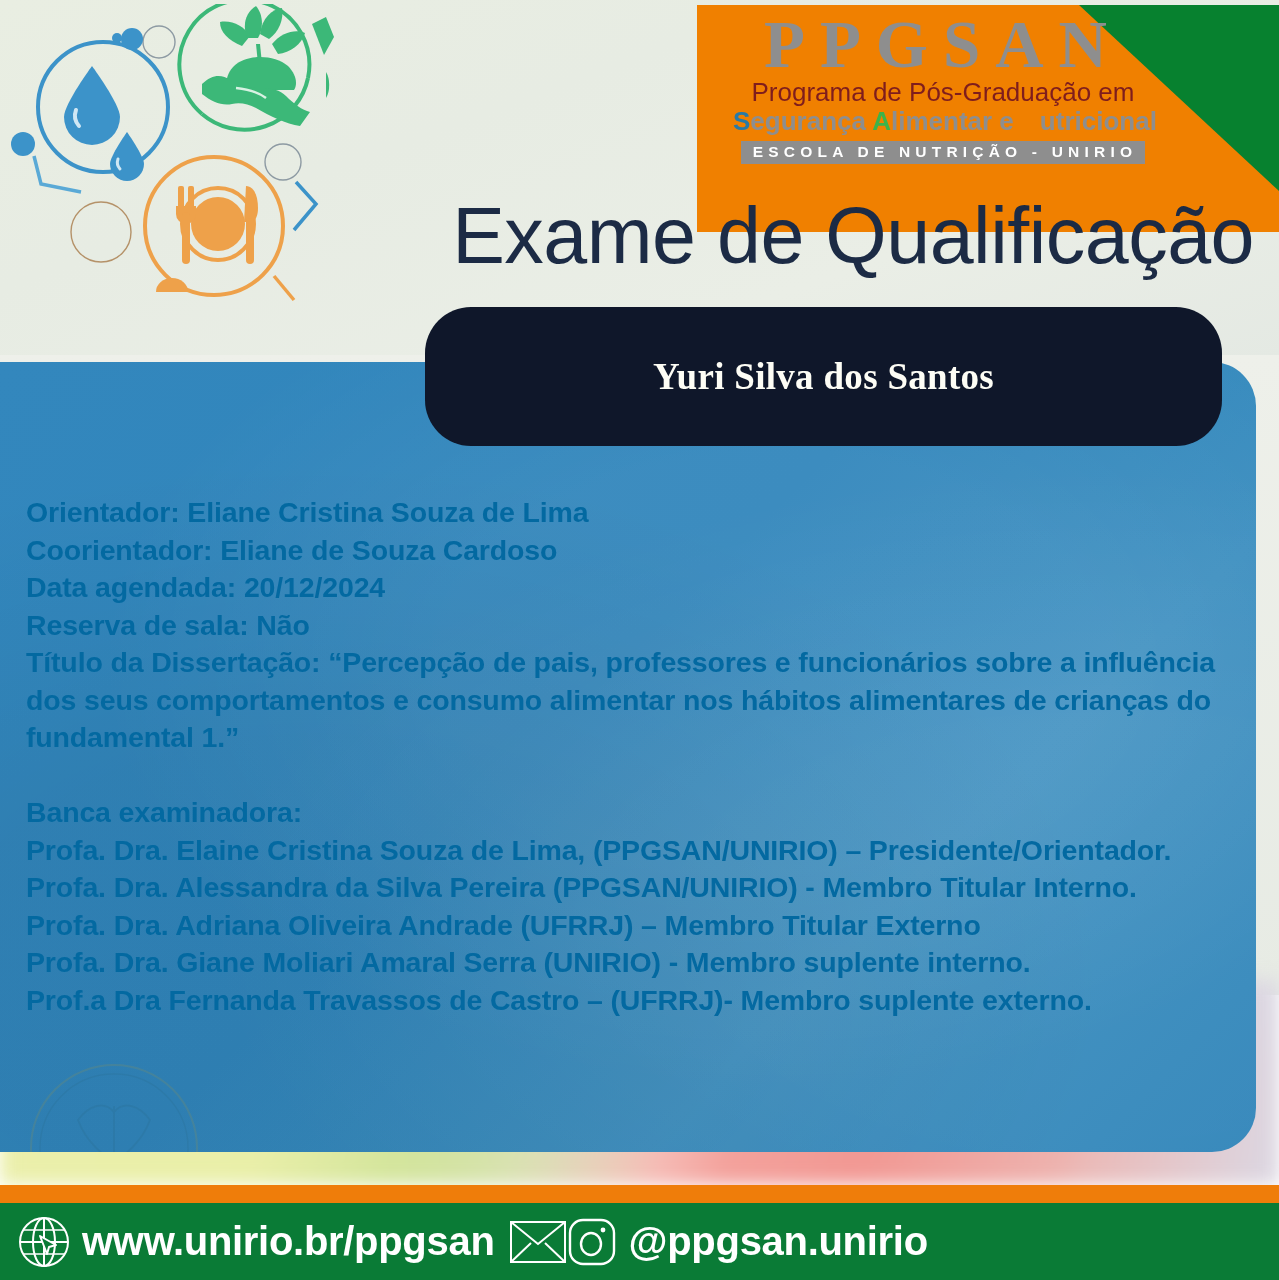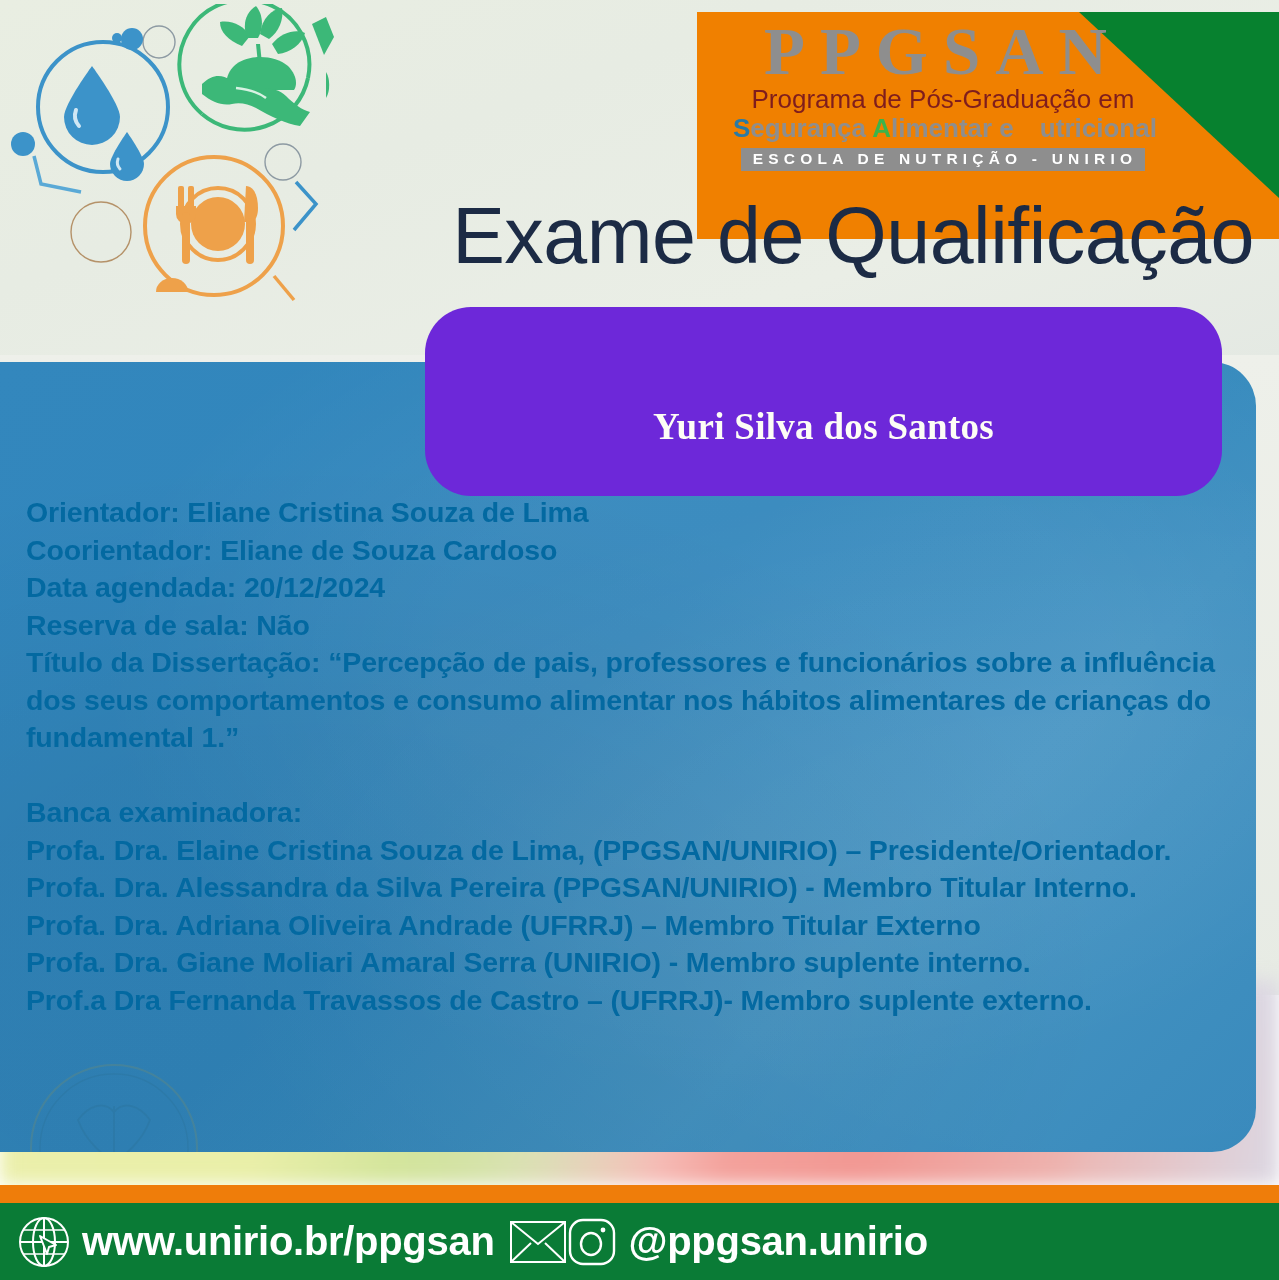--- a/index.html
+++ b/index.html
@@ -53,21 +53,21 @@
   .icon-cluster {
     position: absolute;
     left: 6px; top: 4px;
     width: 345px; height: 320px;
   }
   .icon-cluster svg { display: block; }
 
   
   .logo-banner {
     position: absolute;
-    left: 697px; top: 12px;
+    left: 697px; top: 5px;
     width: 582px; height: 227px;
     background: #f08000;
     overflow: hidden;
   }
   .logo-banner::after {
     content: "";
     position: absolute;
     right: 0; top: 0;
     width: 0; height: 0;
     border-style: solid;
@@ -159,22 +159,22 @@
     position: absolute;
     left: 28px; top: 700px;
     width: 172px; height: 172px;
     opacity: .28;
   }
 
   
   .name-box {
     position: absolute;
     left: 425px; top: 307px;
-    width: 797px; height: 189px;
-    background: #6d28d9;
+    width: 797px; height: 139px;
+    background: #0f172a;
     border-radius: 46px;
     display: flex;
     align-items: flex-end;
     justify-content: center;
     padding-bottom: 48px;
     box-sizing: border-box;
   }
   .name-text {
     font-family: "Liberation Serif", serif;
     font-weight: 700;

